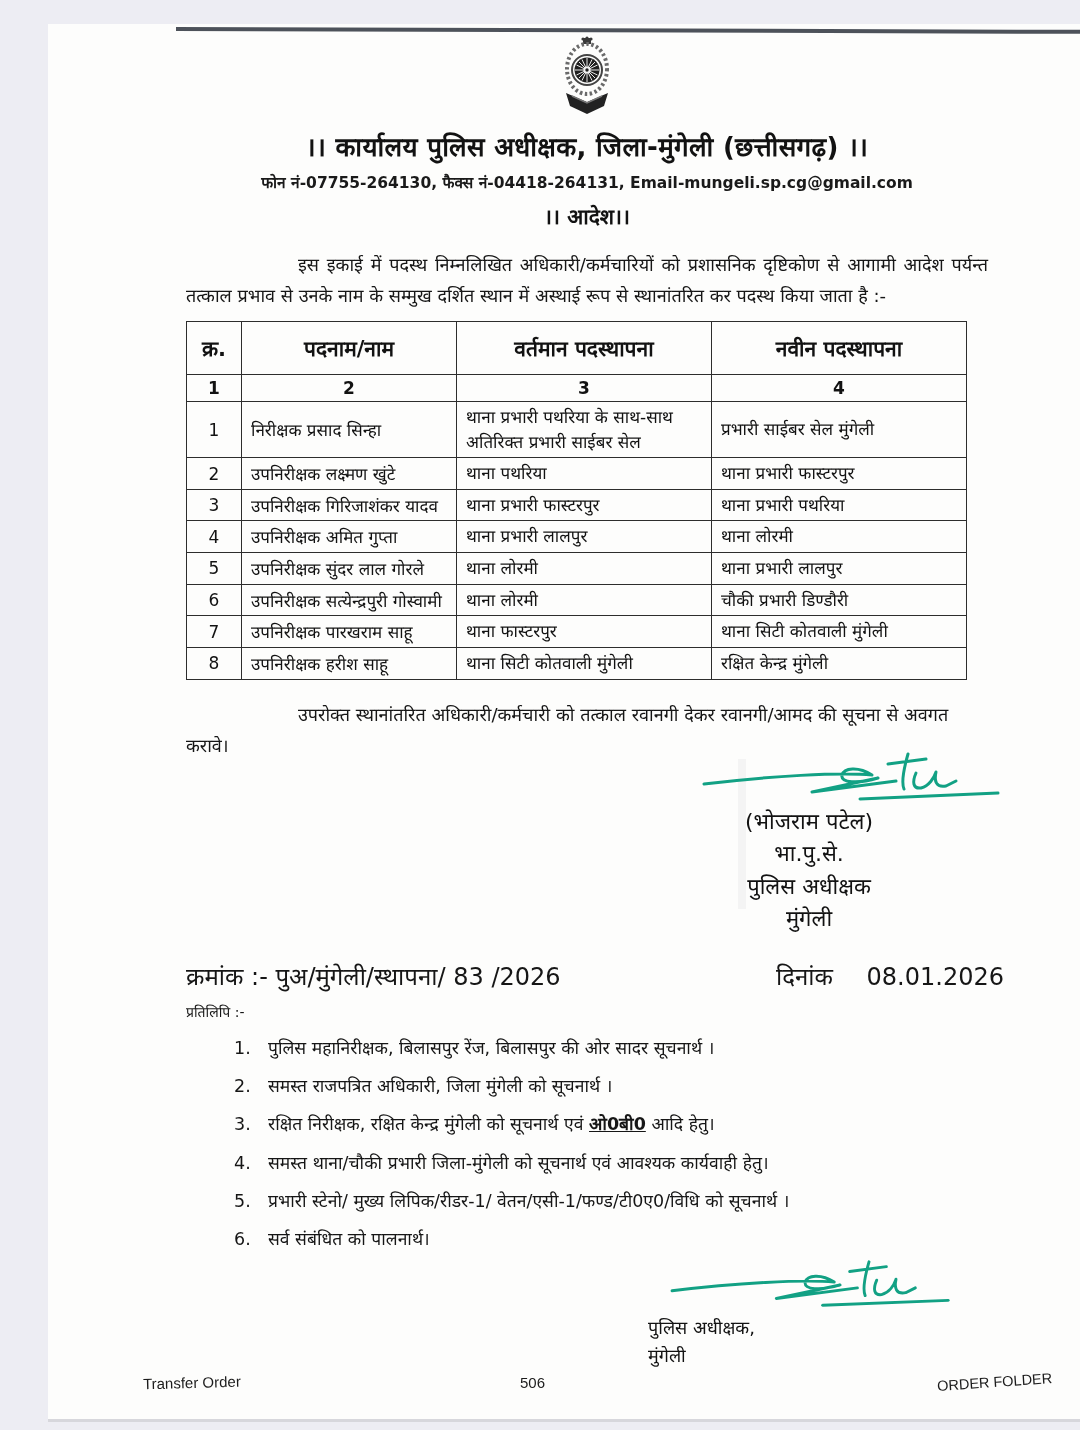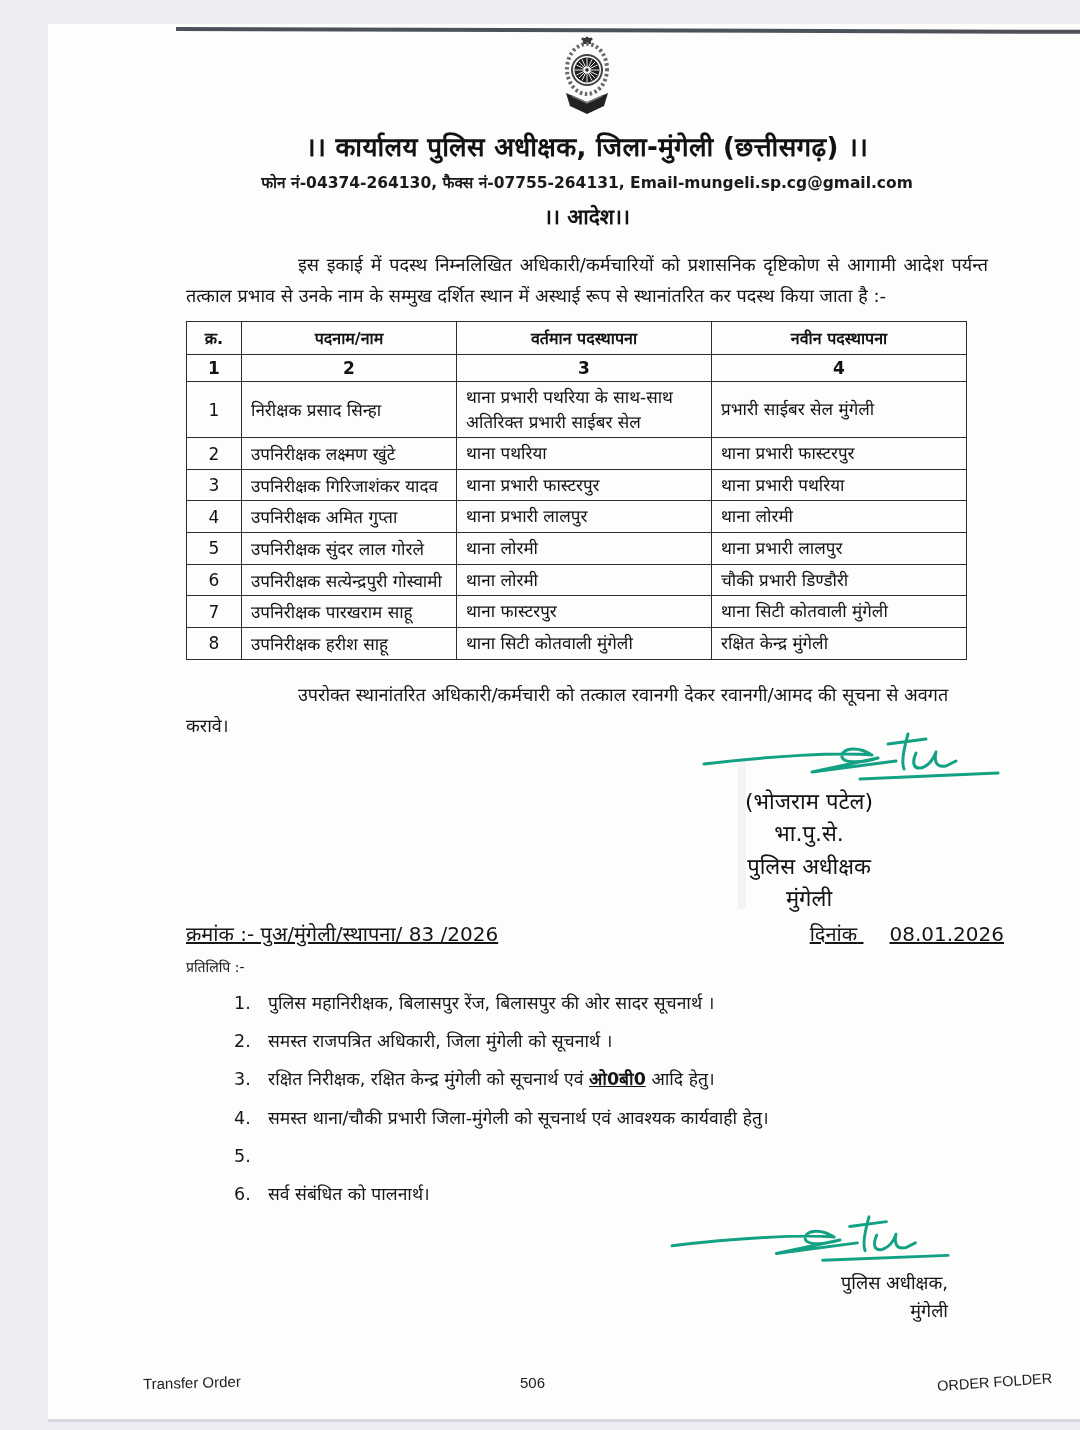--- a/index.html
+++ b/index.html
@@ -37,46 +37,46 @@
   .intro {
     font-size:18px; line-height:1.72; text-align:justify;
     text-indent:112px; margin-top:20px;
   }
 
   table.transfer {
     border-collapse:collapse; width:780px; margin-top:9px;
     table-layout:fixed; font-size:17px; color:#121212;
   }
   table.transfer td, table.transfer th { border:1.7px solid #2d2d2d; padding:3px 9px; vertical-align:middle; }
-  table.transfer th { font-weight:bold; text-align:center; padding:5px 3px; font-size:16px; }
+  table.transfer th { font-weight:bold; text-align:center; padding:12px 3px; font-size:21px; }
   .cnum { text-align:center; font-weight:bold; }
   .sno  { text-align:center; }
   .cell-current, .cell-new { line-height:1.45; }
 
   .closing { font-size:18px; line-height:1.72; text-indent:112px; margin-top:20px; }
 
   .sign-block {
     width:330px; margin:-14px 14px 0 auto;
     text-align:center; font-size:22px; line-height:1.48; position:relative; color:#121212;
   }
   .sig-svg { display:block; margin:0 -26px 0 auto; }
 
-  .ref-row { display:flex; justify-content:space-between; align-items:baseline; margin-top:4px; font-size:20px;text-decoration:underline; }
+  .ref-row { display:flex; justify-content:space-between; align-items:baseline; margin-top:23px; font-size:24px; }
   .date-line { margin-right:-16px; }
   .date-value { margin-left:26px; }
   .copy-label { margin-top:10px; font-size:14px; }
 
   .copy-list { margin:14px 0 0 48px; }
   .copy-item { display:flex; gap:12px; font-size:17.5px; margin-bottom:12px; line-height:1.5; }
   .copy-num { min-width:22px; }
   .hl { font-weight:bold; text-decoration:underline; }
 
   .footer-sign {
     width:300px; margin:-8px 40px 6px auto;
-    text-align:right; font-size:18px; line-height:1.55; color:#121212;
+    text-align:left; font-size:18px; line-height:1.55; color:#121212;
   }
   .sig-svg2 { display:block; margin:0 -10px 2px auto; }
 
   .page-footer {
     position:absolute; left:0; right:0; bottom:26px; height:22px;
     font-family:"Liberation Sans", sans-serif; font-size:15px; color:#1c1c1c;
   }
   .pf-left  { position:absolute; left:95px;  transform:rotate(-1.5deg); }
   .pf-center{ position:absolute; left:472px; }
   .pf-right { position:absolute; right:32px; transform:rotate(-4deg); font-size:14.5px; }
@@ -110,21 +110,21 @@
           <line x1="43.5" y1="29" x2="22.5" y2="39"></line>
       </g>
       <circle cx="33" cy="34" r="3.6" fill="#f2f2f2"></circle>
       <circle cx="33" cy="34" r="1.7" fill="#1f1f1f"></circle>
       <path d="M12 57 L33 66 L54 57 L50 70 L33 78 L16 70 Z" fill="#222"></path>
       <path d="M18 60 L33 67 L48 60" fill="none" stroke="#777" stroke-width="1.5"></path>
     </svg>
 
     <div class="title">।। कार्यालय पुलिस अधीक्षक, जिला-मुंगेली (छत्तीसगढ़) ।।</div>
     <div class="contact">
-      <span>फोन नं-04374-264130, फैक्स नं-07755-264131,</span>
+      <span>फोन नं-07755-264130, फैक्स नं-04418-264131,</span>
       <span>Email-mungeli.sp.cg@gmail.com</span>
     </div>
     <div class="order-heading">।। आदेश।।</div>
 
     <div class="intro">इस इकाई में पदस्थ निम्नलिखित अधिकारी/कर्मचारियों को प्रशासनिक दृष्टिकोण से आगामी आदेश पर्यन्त तत्काल प्रभाव से उनके नाम के सम्मुख दर्शित स्थान में अस्थाई रूप से स्थानांतरित कर पदस्थ किया जाता है :-</div>
 
     <table class="transfer">
       <colgroup>
           <col style="width:55px">
           <col style="width:215px">
@@ -233,20 +233,21 @@
       <div class="copy-item">
         <span class="copy-num">3.</span>
         <span><span>रक्षित निरीक्षक, रक्षित केन्द्र मुंगेली को सूचनार्थ एवं </span><span class="hl">ओ0बी0</span><span> आदि हेतु।</span></span>
       </div>
       <div class="copy-item">
         <span class="copy-num">4.</span>
         <span>समस्त थाना/चौकी प्रभारी जिला-मुंगेली को सूचनार्थ एवं आवश्यक कार्यवाही हेतु।</span>
       </div>
       <div class="copy-item">
         <span class="copy-num">5.</span>
+        <span>प्रभारी स्टेनो/ मुख्य लिपिक/रीडर-1/ वेतन/एसी-1/फण्ड/टी0ए0/विधि को सूचनार्थ ।</span>
       </div>
       <div class="copy-item">
         <span class="copy-num">6.</span>
         <span>सर्व संबंधित को पालनार्थ।</span>
       </div>
     </div>
 
     <div class="footer-sign">
       <svg class="sig-svg2" width="290" height="56" viewBox="0 0 300 58">
         <g fill="none" stroke-width="3" stroke-linecap="round" stroke-linejoin="round">

